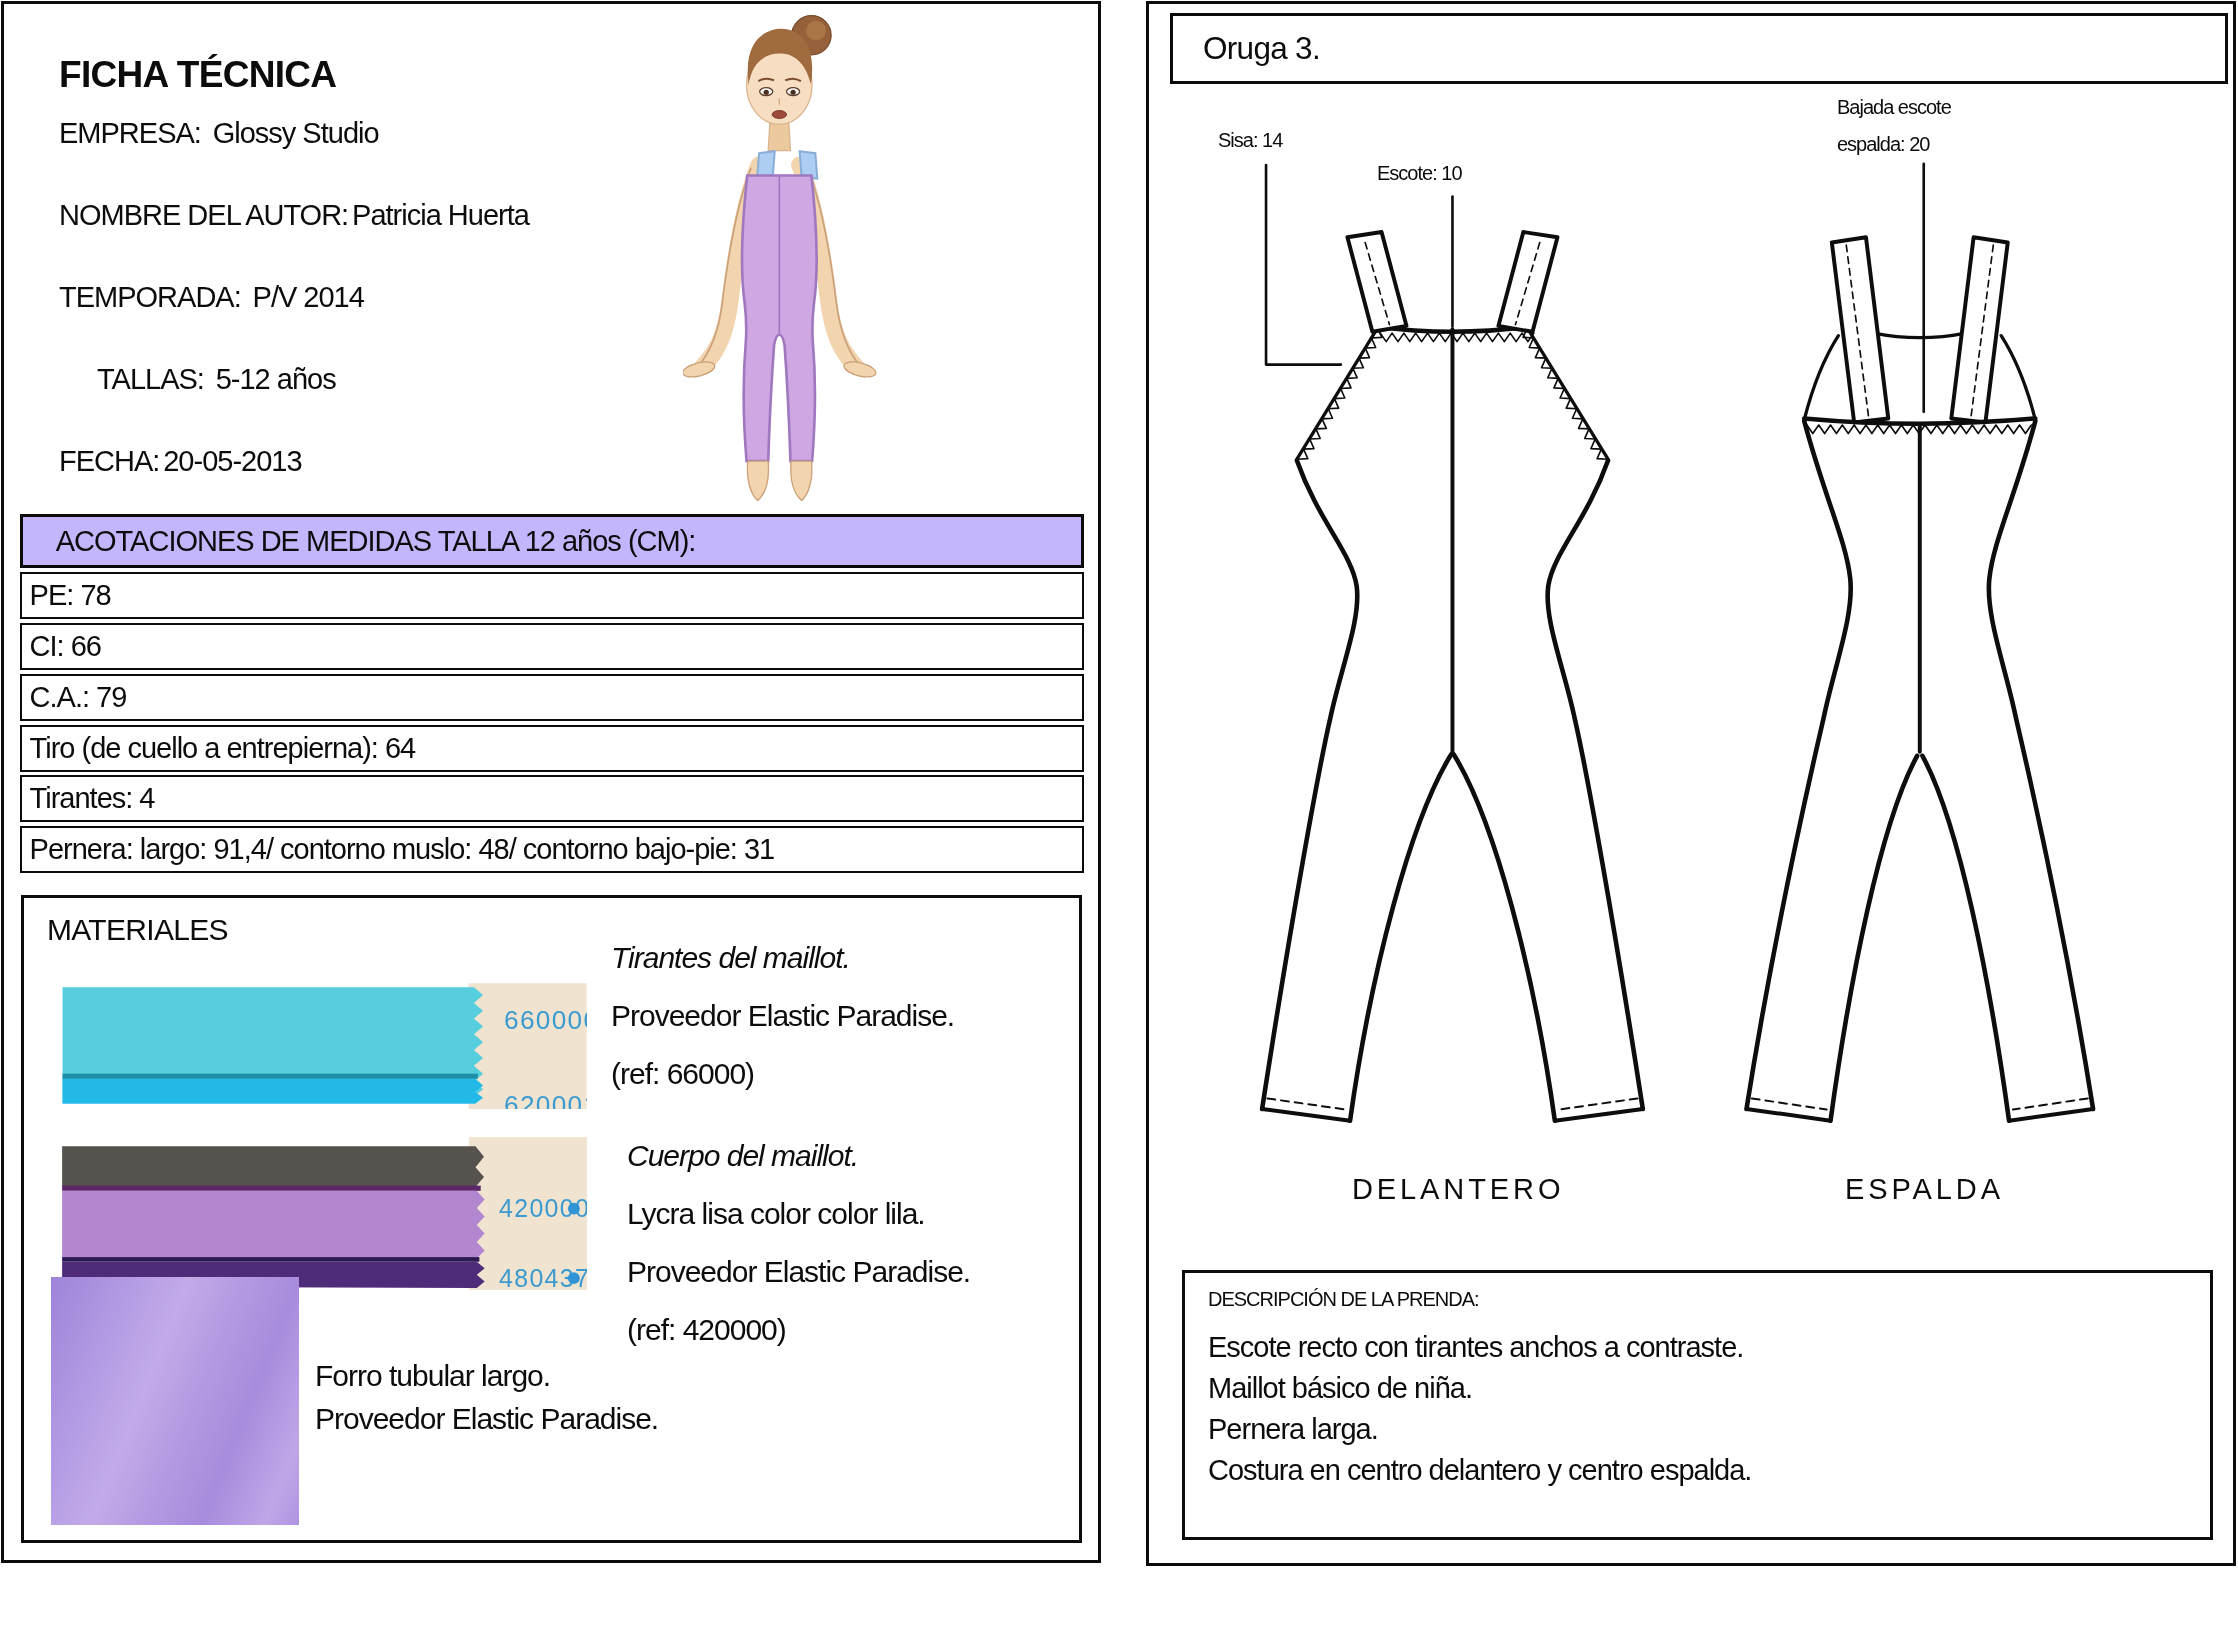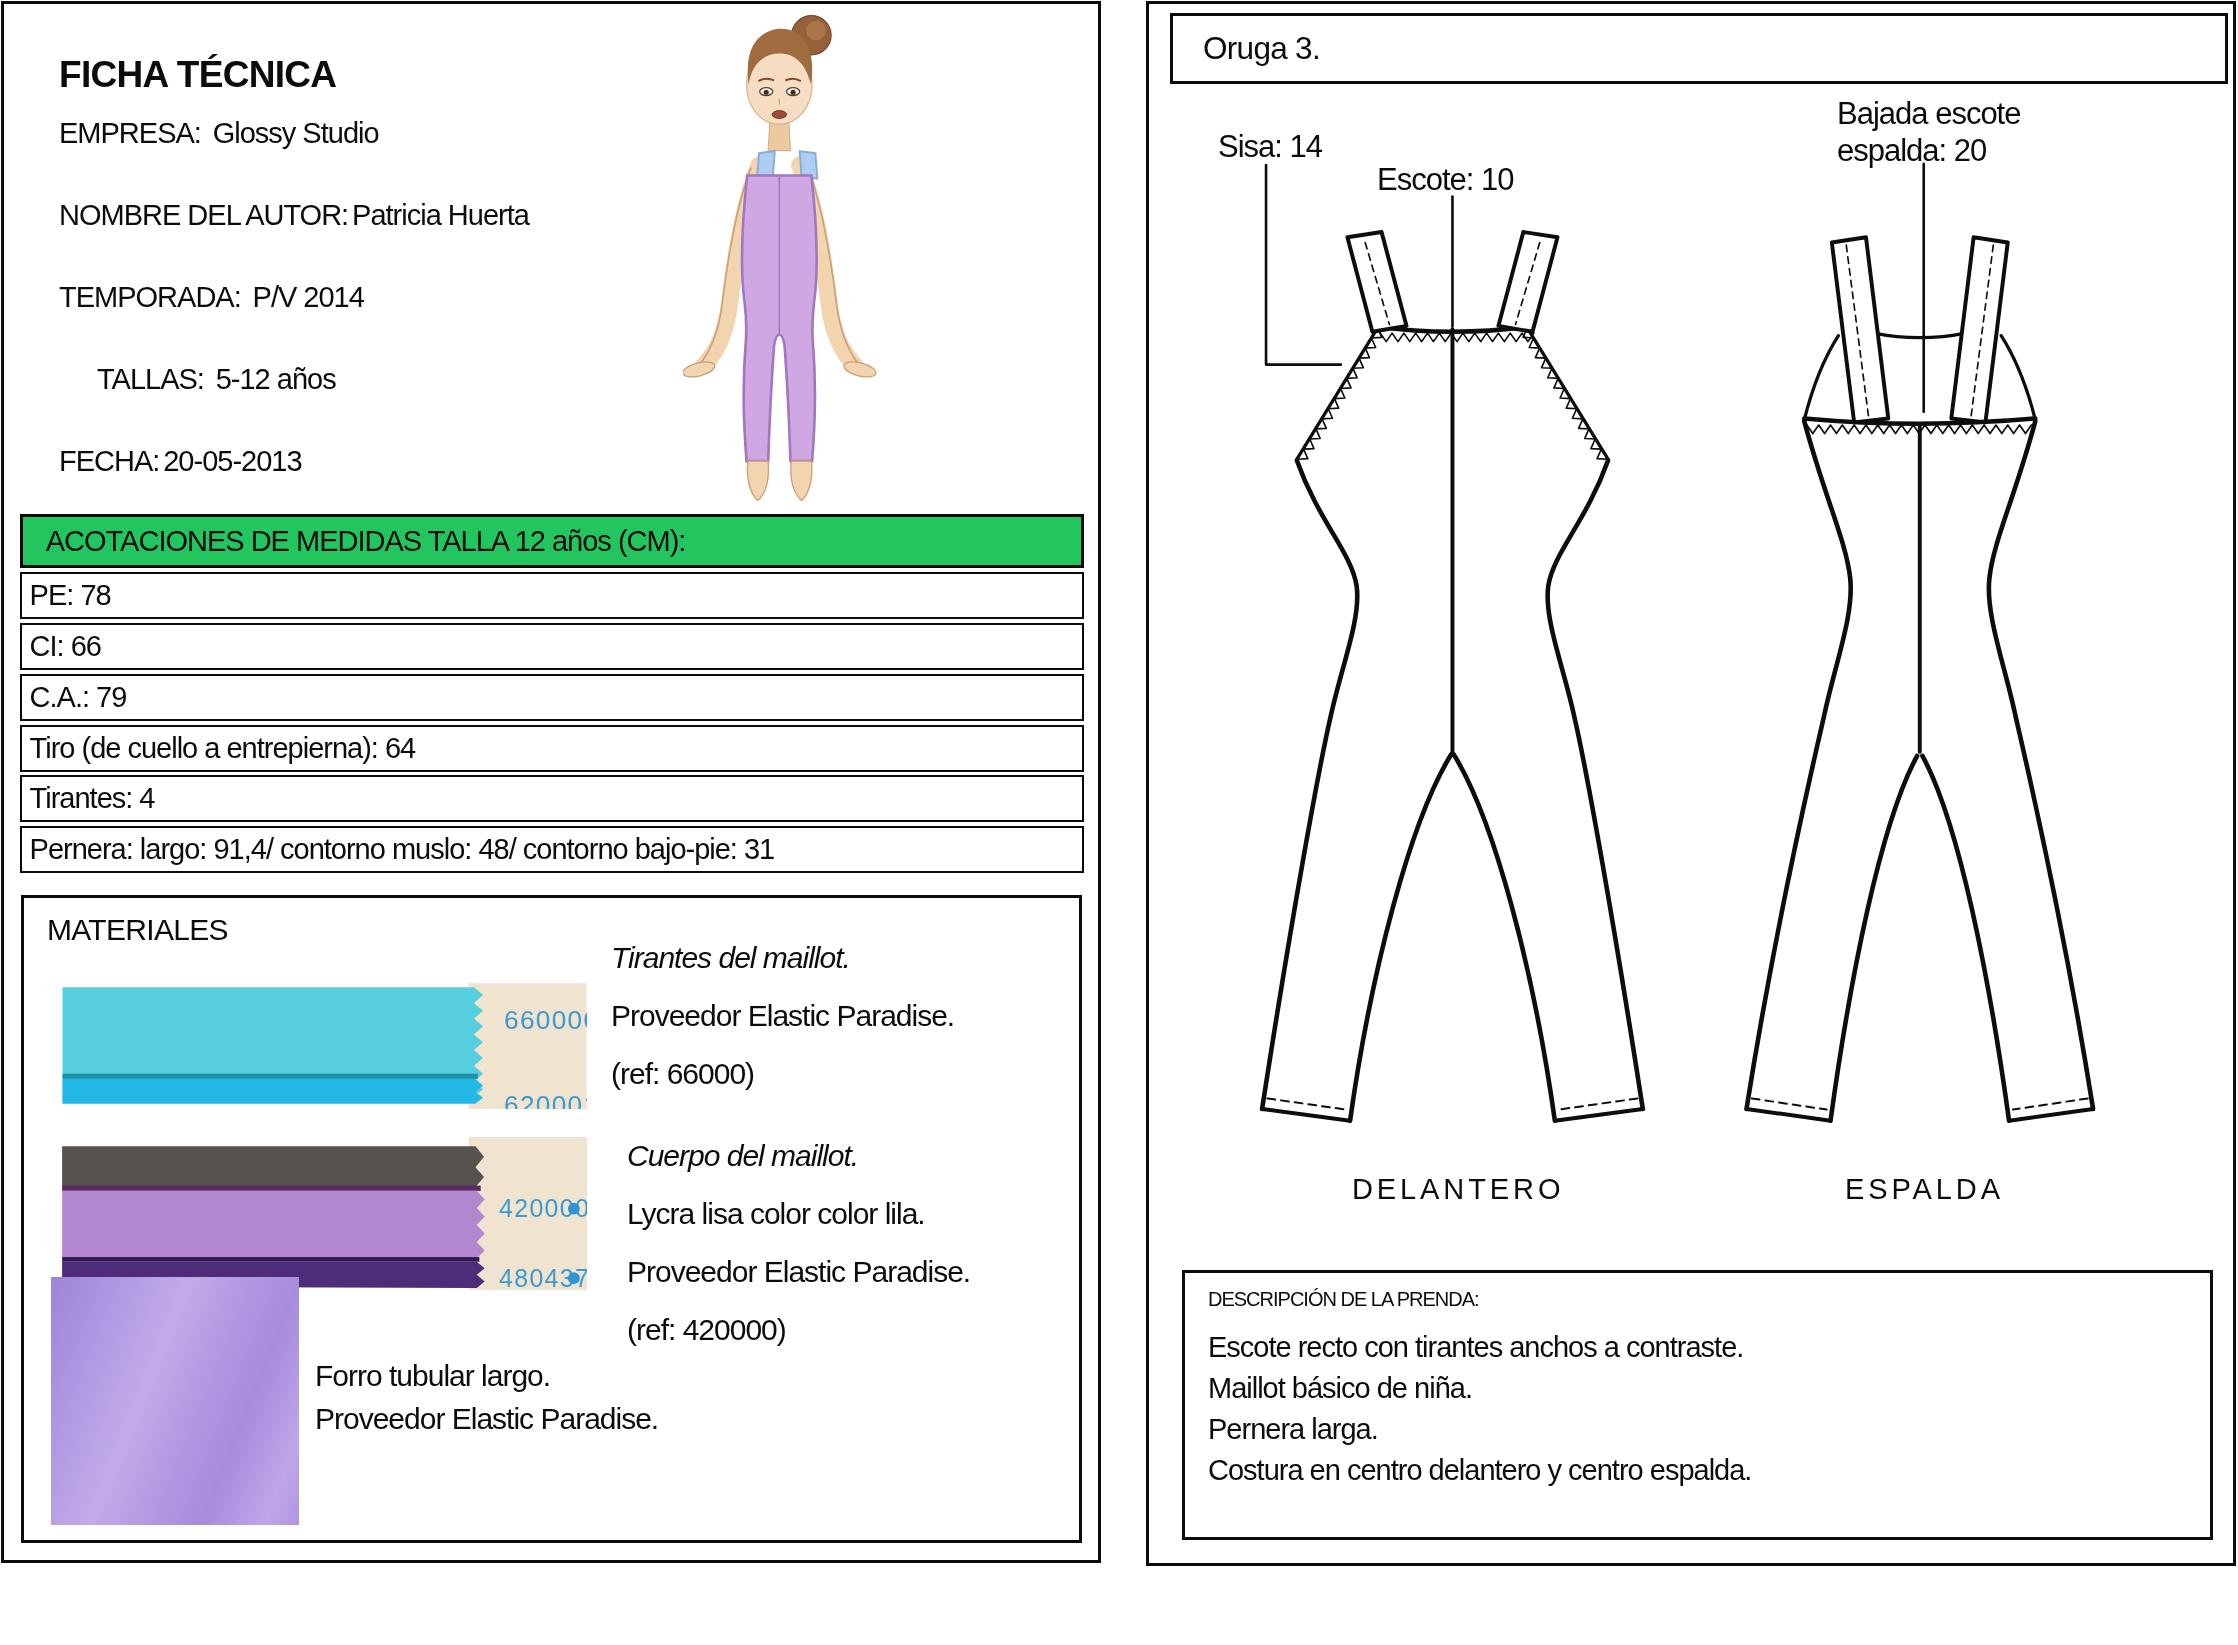--- a/index.html
+++ b/index.html
@@ -7,37 +7,37 @@
           font-family:"Liberation Sans",sans-serif;color:#0c0c0c;}
   .abs{position:absolute;}
   
   .left-page{left:1.3px;top:1.3px;width:1100px;height:1562px;border:3.3px solid #0b0b0b;box-sizing:border-box;background:#fff;}
   .doc-title{left:59px;top:29px;font-size:37px;font-weight:600;letter-spacing:-0.7px;}
   .info-row{left:59px;font-size:29px;letter-spacing:-1px;white-space:nowrap;}
   .info-row .lbl{margin-right:11.8px;}
   
   .meas-table{left:19.7px;top:514px;width:1064px;}
   .meas-header{box-sizing:border-box;border:3.3px solid #0b0b0b;height:54px;display:flex;align-items:center;
-               padding-left:23px;font-size:29px;letter-spacing:-1px;background:#22c55e;}
+               padding-left:33px;font-size:29px;letter-spacing:-1px;background:#c4b5fd;}
   .meas-row{box-sizing:border-box;border:2.6px solid #0b0b0b;height:47px;margin-top:3.9px;display:flex;align-items:center;
             padding-left:7.9px;font-size:29px;letter-spacing:-1px;background:#fff;}
   
   .materials-box{left:21px;top:895px;width:1061px;height:648px;border:3.3px solid #0b0b0b;box-sizing:border-box;background:#fff;}
   .materials-title{left:47px;top:913px;font-size:30px;letter-spacing:-0.7px;}
   .swatch{overflow:hidden;}
   .mat-text{font-size:30px;letter-spacing:-1px;line-height:58px;white-space:nowrap;}
   .mat-text .it{font-style:italic;}
   .forro-swatch{left:51px;top:1277px;width:248px;height:248px;
     background:linear-gradient(112deg,#9d84d8 0%,#b29ae4 22%,#c2abe8 40%,#b49ae2 55%,#a78cdd 72%,#bfa6e8 90%,#af94e0 100%);}
   .forro-text{left:315px;top:1354px;font-size:30px;letter-spacing:-1px;line-height:43px;white-space:nowrap;}
   
   .right-panel{left:1146px;top:1.3px;width:1090px;height:1565px;border:3.9px solid #0b0b0b;box-sizing:border-box;background:#fff;}
   .oruga-box{left:1170px;top:13px;width:1058px;height:71px;border:3.9px solid #0b0b0b;box-sizing:border-box;
              display:flex;align-items:center;padding-left:30px;font-size:31.5px;letter-spacing:-0.7px;background:#fff;}
-  .anno{font-size:31px;letter-spacing:-1px;white-space:nowrap;}
+  .anno{font-size:20px;letter-spacing:-1px;white-space:nowrap;}
   .view-label{font-size:29px;letter-spacing:3.9px;}
   .desc-box{left:1182px;top:1270px;width:1031px;height:270px;border:3.3px solid #0b0b0b;box-sizing:border-box;background:#fff;}
   .desc-title{left:1208px;top:1288px;font-size:20px;letter-spacing:-1px;}
   .desc-lines{left:1208px;top:1327px;font-size:29px;letter-spacing:-1px;line-height:41px;white-space:nowrap;}
   svg text{font-family:"Liberation Sans",sans-serif;}
 </style>
 </head>
 <body>
 
 <div id="canvas">

